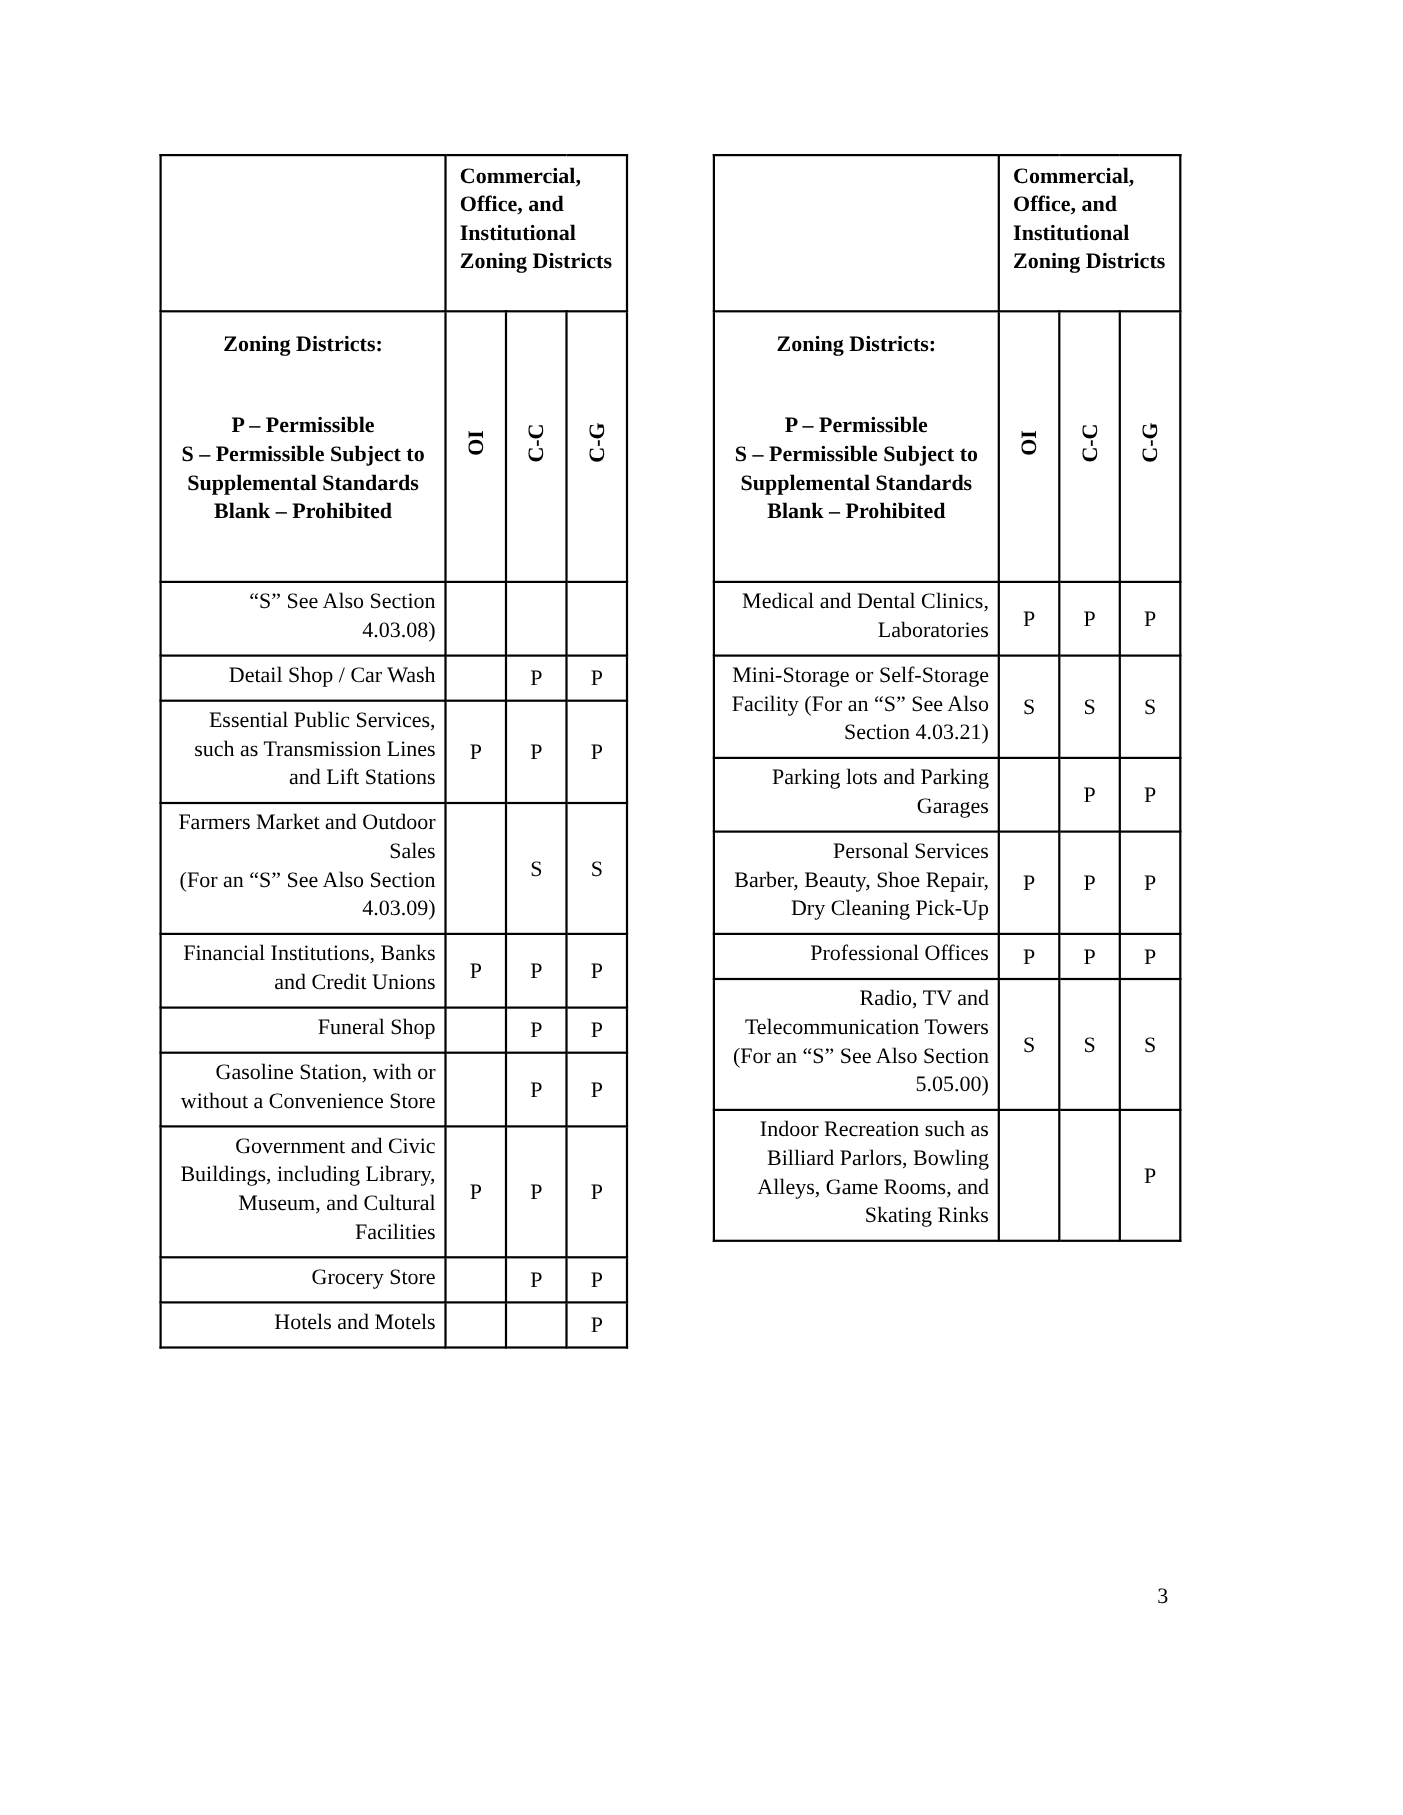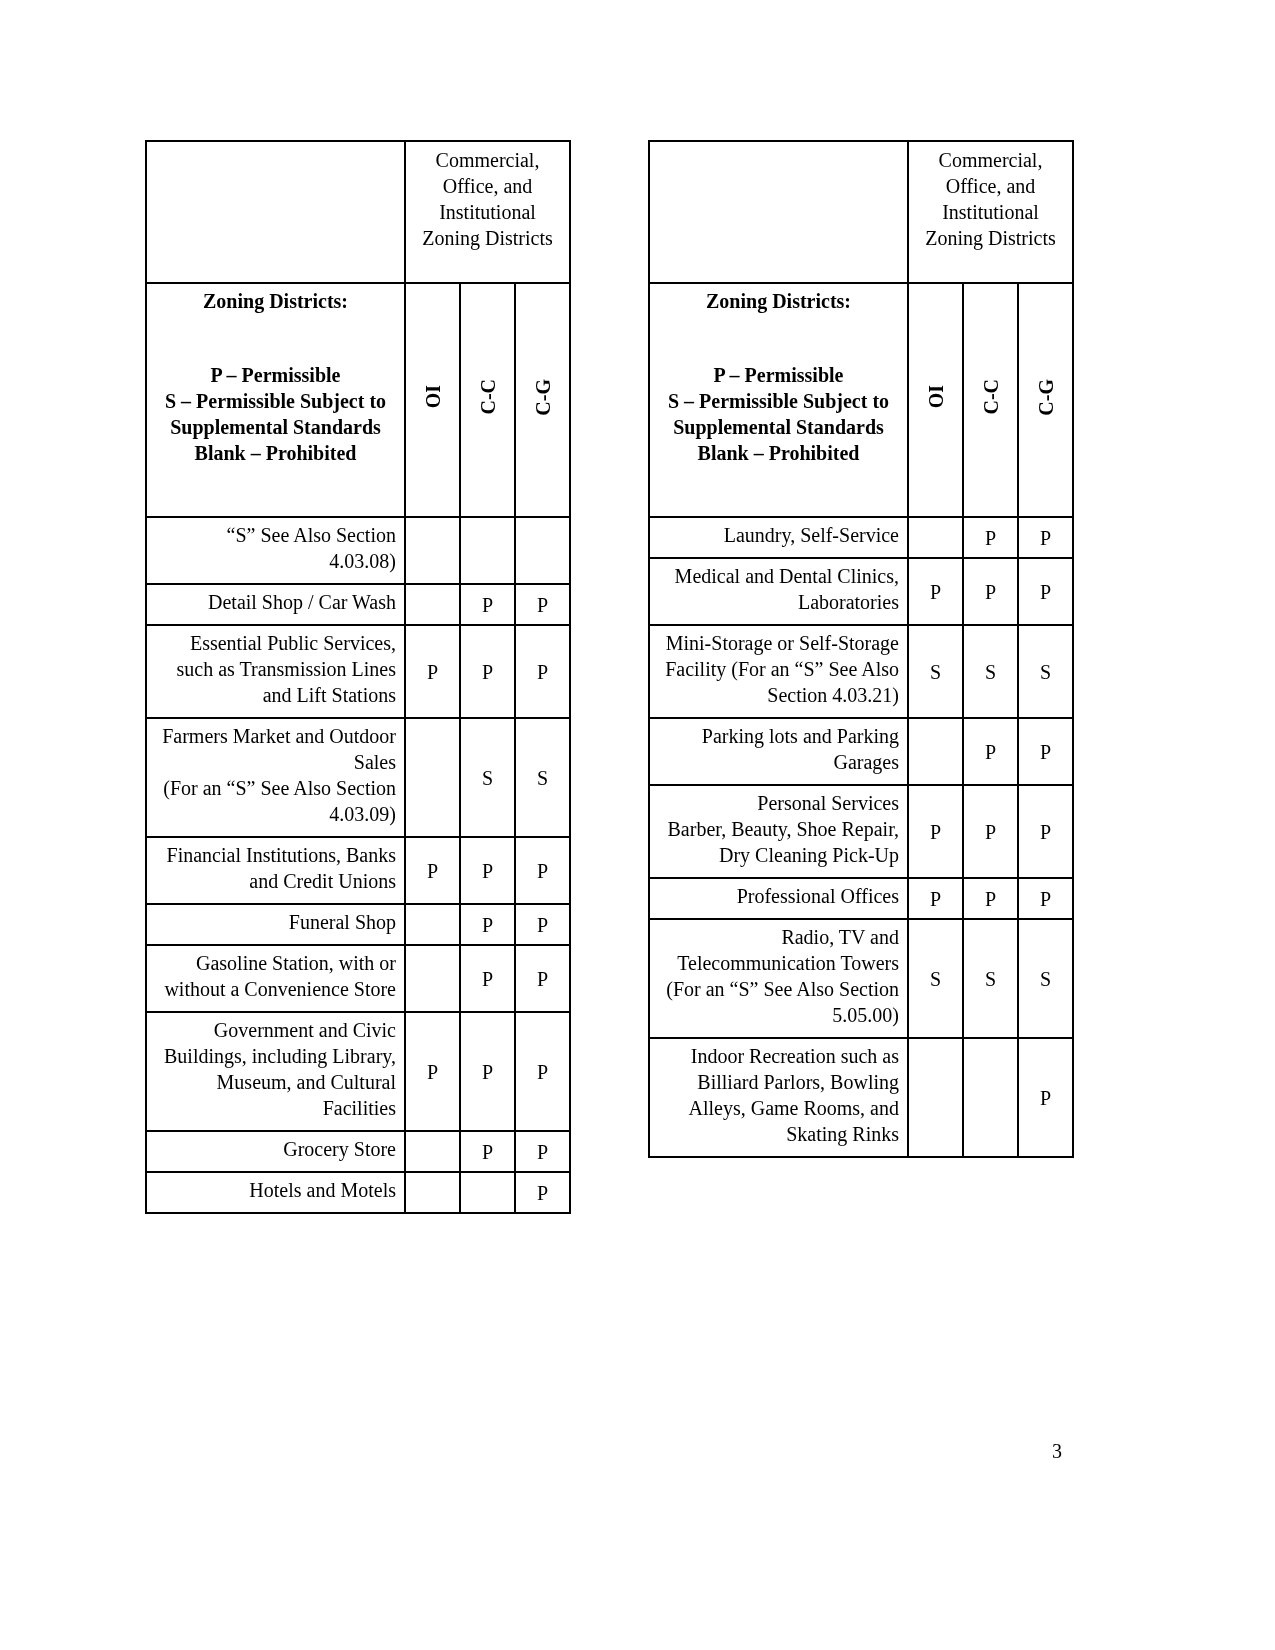--- a/index.html
+++ b/index.html
@@ -31,29 +31,28 @@
   }
   col.c-use { width: 259px; }
   col.c-d   { width: 55px; }
 
   td {
     border: 2px solid #000000;
     vertical-align: top;
     overflow: hidden;
   }
   .group-cell {
-    font-weight: normal;
-    text-align: center;
-    padding: 5px 2px;
+    font-weight: bold;
+    padding: 5px 12px;
     height: 130px;
   }
   .blank-cell { height: 130px; }
 
   .legend-cell {
-    padding: 4px 8px 10px 8px;
+    padding: 16px 8px 10px 8px;
     height: 218px;
     font-weight: bold;
     font-family: Liberation Serif, serif;
   }
   .legend-title {
     text-align: center;
     margin-bottom: 48px;
   }
   .legend-lines div { text-align: center; }
 
@@ -219,26 +218,20 @@
           <td class="vert-cell">
             <span class="vert">C-C</span>
           </td>
           <td class="vert-cell">
             <span class="vert">C-G</span>
           </td>
         </tr>
       </thead>
       <tbody>
           <tr>
-            <td class="use">Laundry, Self-Service</td>
-            <td class="val"></td>
-            <td class="val">P</td>
-            <td class="val">P</td>
-          </tr>
-          <tr>
             <td class="use">Medical and Dental Clinics, Laboratories</td>
             <td class="val">P</td>
             <td class="val">P</td>
             <td class="val">P</td>
           </tr>
           <tr>
             <td class="use">Mini-Storage or Self-Storage Facility (For an “S” See Also Section 4.03.21)</td>
             <td class="val">S</td>
             <td class="val">S</td>
             <td class="val">S</td>

